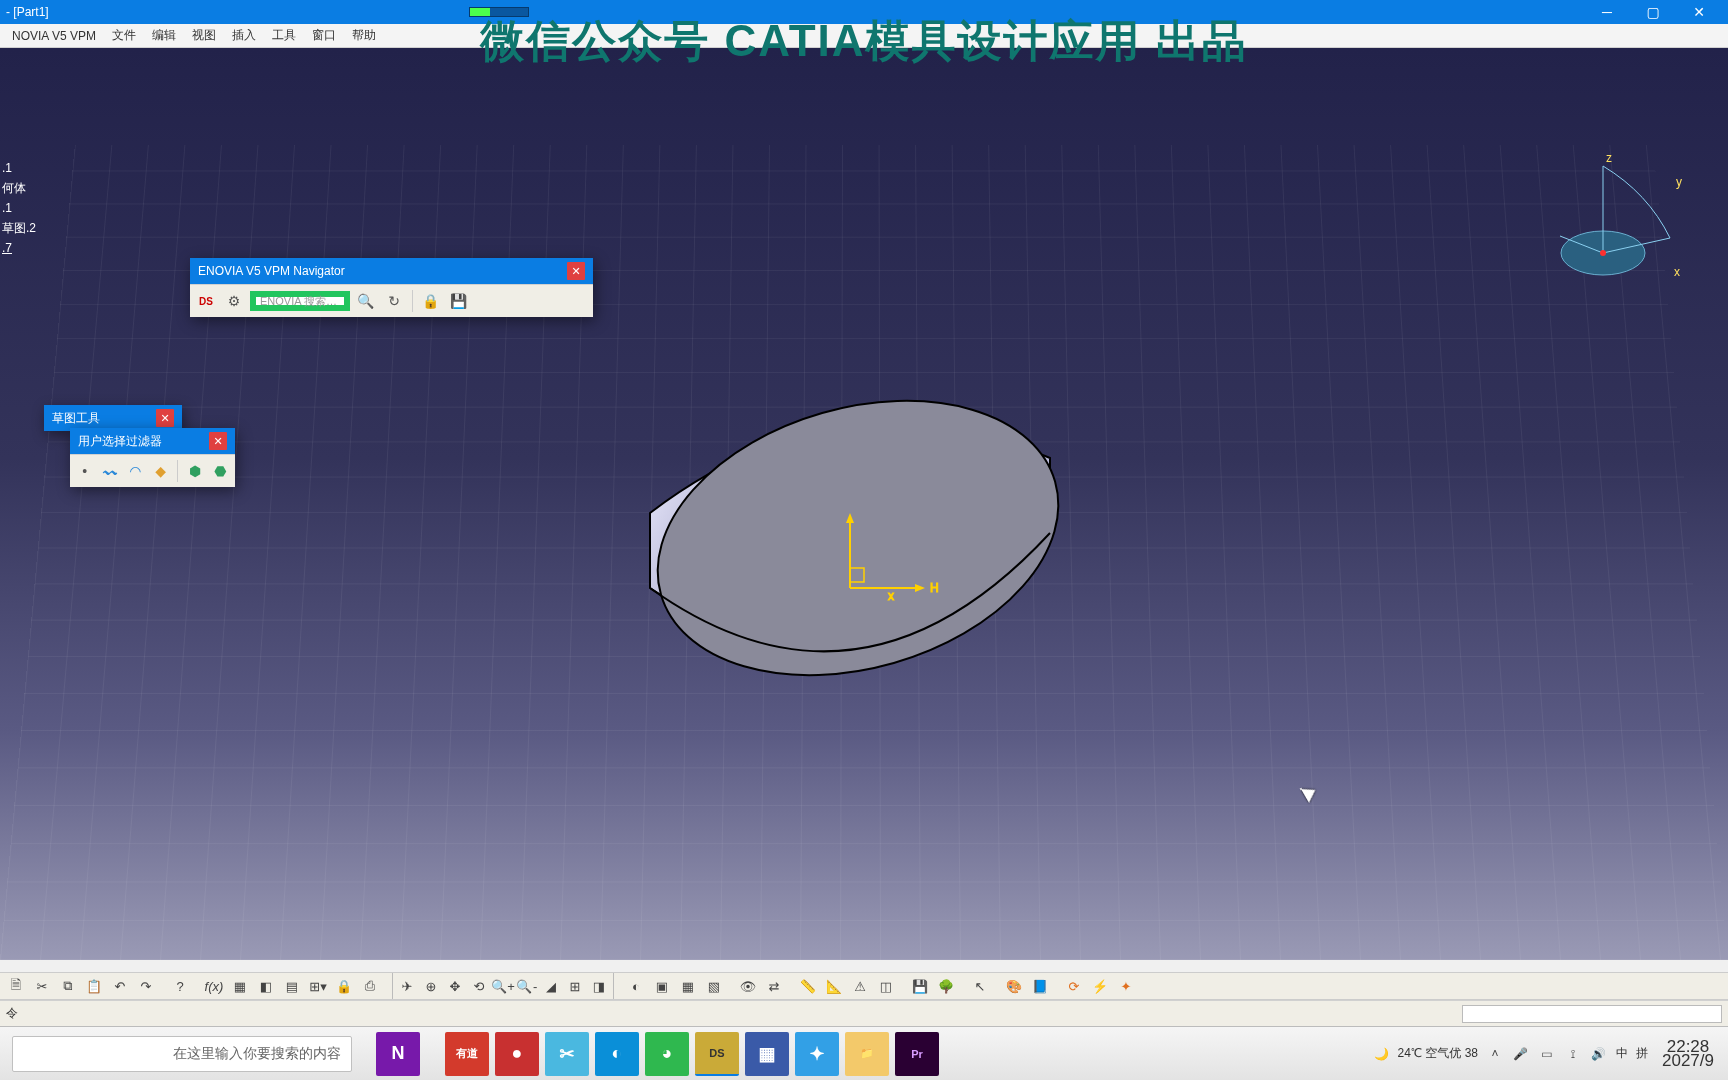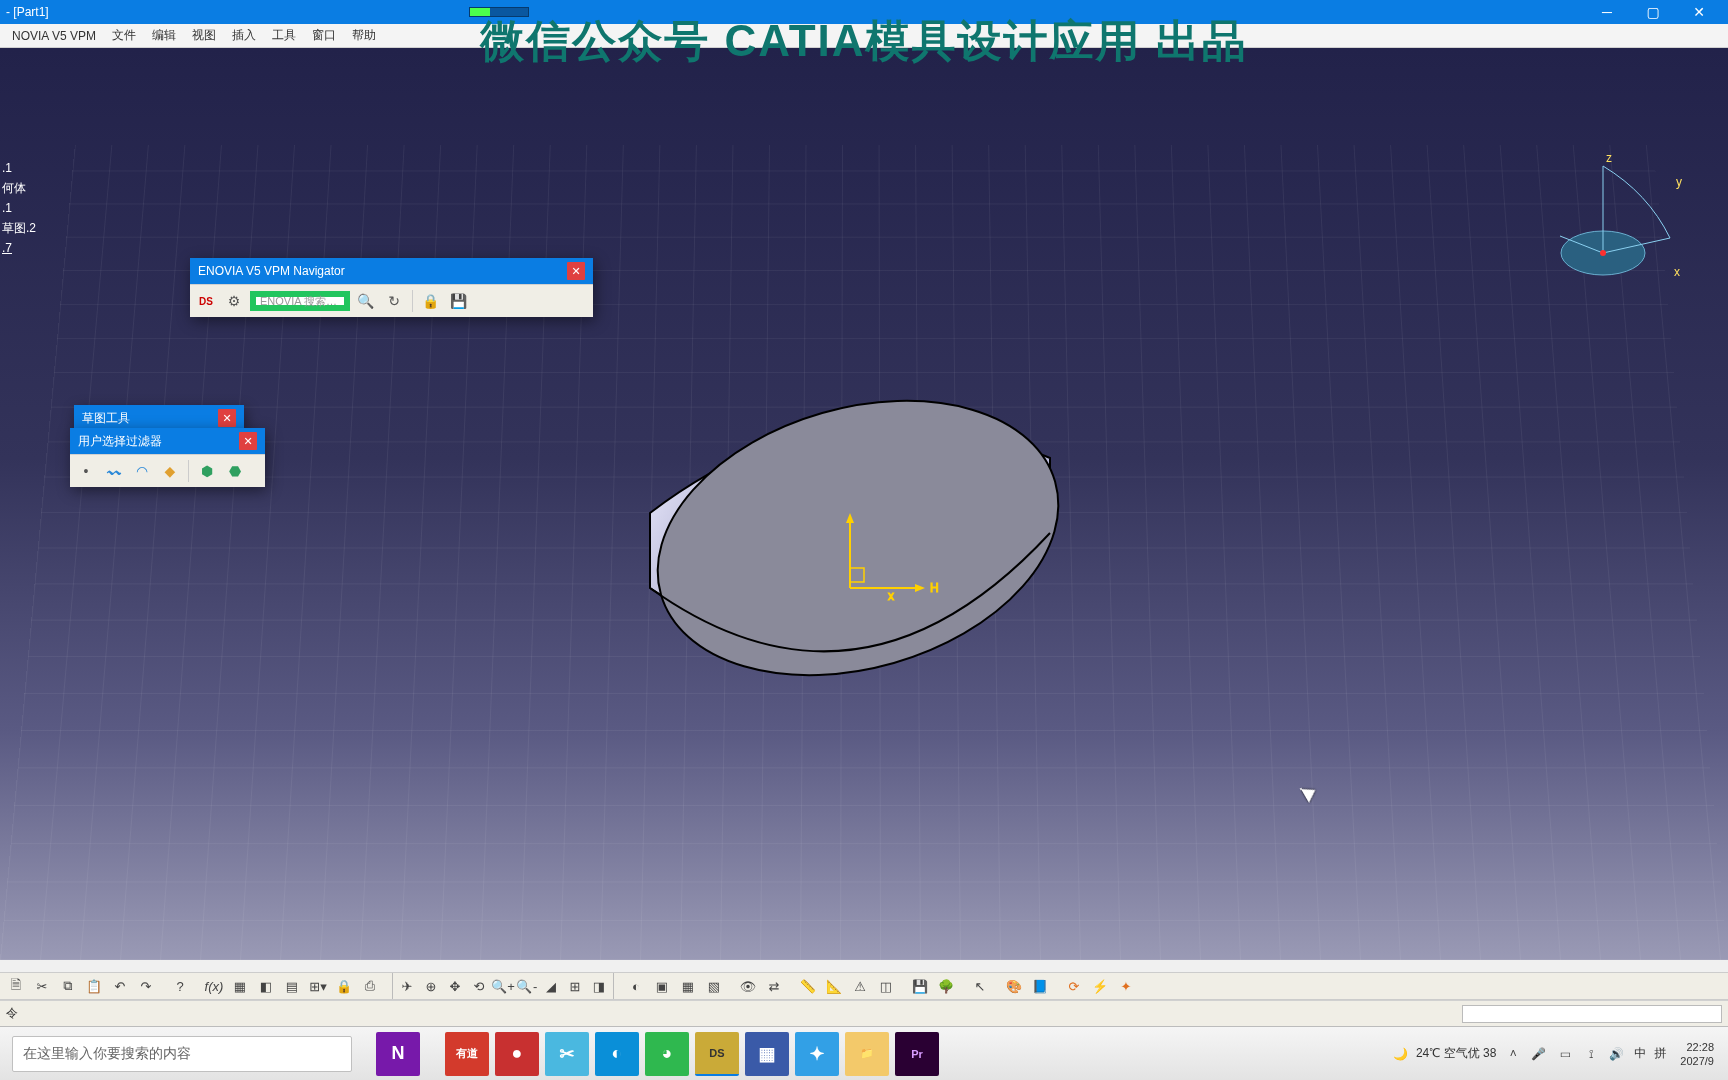--- a/index.html
+++ b/index.html
@@ -60,27 +60,27 @@
 .btmtoolbar .tsep { width: 6px; }
 .btmtoolbar .pill { border: 1px solid #bbb; padding: 1px 2px; display: flex; }
 
 
 .statusbar { position: absolute; left: 0; right: 0; bottom: 54px; height: 26px; background: #f0eee6; border-top: 1px solid #d0d0d0; font-size: 12px; color: #333; display: flex; align-items: center; padding: 0 6px; }
 .statusbar .stretch { flex: 1; }
 .statusbar .box { width: 260px; height: 18px; background: #fff; border: 1px solid #bbb; }
 
 
 .taskbar { position: absolute; left: 0; right: 0; bottom: 0; height: 54px; background: linear-gradient(180deg,#f5f5f5,#e3e3e3); border-top: 1px solid #bcbcbc; display: flex; align-items: center; }
-.taskbar .search { margin-left: 12px; width: 340px; height: 36px; background: #fff; border: 1px solid #c0c0c0; border-radius: 2px; display: flex; align-items: center; padding: 0 10px; color: #666; font-size: 14px; }
+.taskbar .search { margin-left: 12px; width: 340px; height: 36px; background: #fff; border: 1px solid #c0c0c0; border-radius: 2px; display: flex; align-items: center; padding: 0 10px; color: #666; font-size: 14px; justify-content: flex-end; }
 .taskbar .apps { display: flex; gap: 6px; margin-left: 24px; }
 .taskbar .app { width: 44px; height: 44px; display: flex; align-items: center; justify-content: center; font-size: 16px; border-radius: 2px; }
 .taskbar .app.active { border-bottom: 2px solid #0a7de3; }
 .taskbar .tray { margin-left: auto; display: flex; align-items: center; gap: 8px; padding-right: 8px; font-size: 12px; color: #333; }
 .taskbar .tray .ico { width: 18px; height: 18px; display: flex; align-items: center; justify-content: center; color: #444; }
-.taskbar .clock { text-align: right; line-height: 14px; font-size: 11px; padding: 0 6px; }
+.taskbar .clock { text-align: center; line-height: 14px; font-size: 17px; padding: 0 6px; }
 
 .cursor { position:absolute; left:1300px; top:740px; width:0; height:0; border-left:2px solid #fff; border-top:2px solid #fff; transform: rotate(-30deg); }
 .cursor::after{content:'';position:absolute;left:-1px;top:-1px;border-left:12px solid #fff;border-top:8px solid transparent;border-bottom:8px solid transparent;filter:drop-shadow(0 0 1px #000);}
 </style>
 </head>
 <body>
 
 <div class="titlebar">
   <span>- [Part1]</span>
   <span class="health"></span>
@@ -169,29 +169,29 @@
     <span class="btn">⚙</span>
     <span class="searchbox">ENOVIA 搜索…</span>
     <span class="btn">🔍</span>
     <span class="btn">↻</span>
     <span class="sep"></span>
     <span class="btn">🔒</span>
     <span class="btn">💾</span>
   </div>
 </div>
 
-<div class="toolwin" style="left:74px; top:405px; width:170px;">
+<div class="toolwin" style="left:44px; top:405px; width:138px;">
   <div class="tbar">
     <span>草图工具</span>
     <span class="spacer"></span>
     <span class="close">✕</span>
   </div>
 </div>
 
-<div class="toolwin" style="left:70px; top:428px; width:195px;">
+<div class="toolwin" style="left:70px; top:428px; width:165px;">
   <div class="tbar">
     <span>用户选择过滤器</span>
     <span class="spacer"></span>
     <span class="close">✕</span>
   </div>
   <div class="body">
     <span class="btn">•</span>
     <span class="btn" style="color:#2a88d8;">〰</span>
     <span class="btn" style="color:#2a88d8;">◠</span>
     <span class="btn" style="color:#e0a030;">◆</span>

